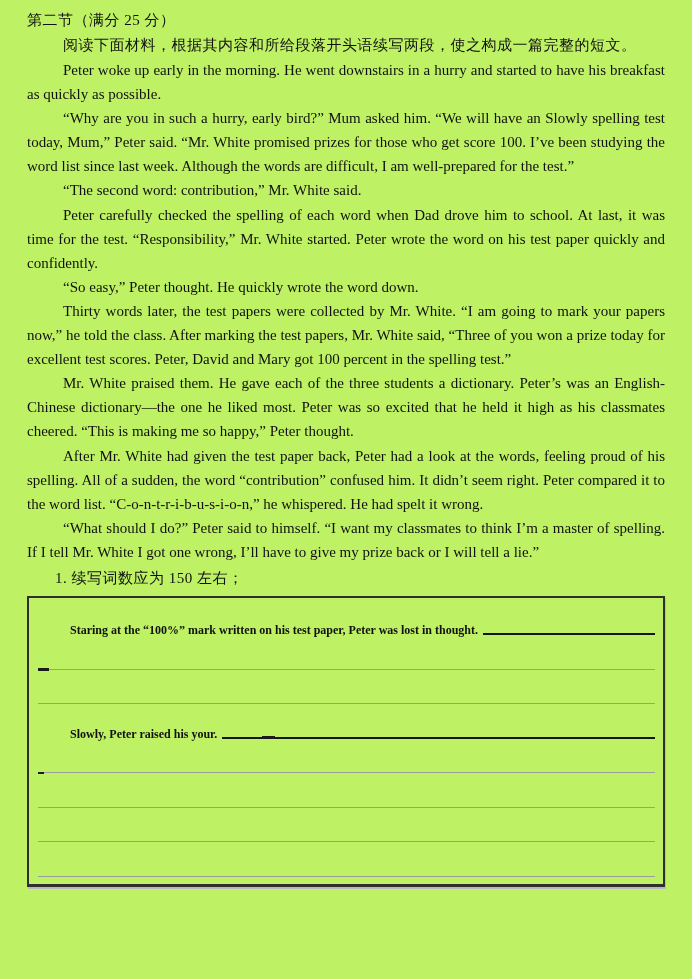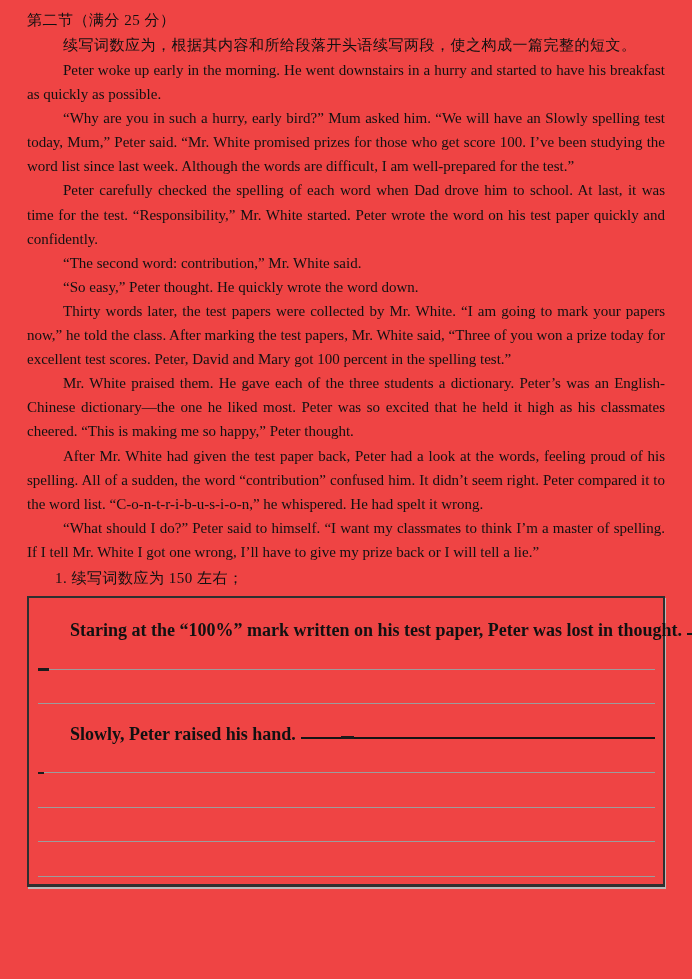--- a/index.html
+++ b/index.html
@@ -2,21 +2,21 @@
 <html><head>
 <meta charset="utf-8">
 <style>
   html, body { margin: 0; padding: 0; background: #fff; }
   .page {
     position: relative;
     width: 692px;
     height: 979px;
     box-sizing: border-box;
     padding: 8px 27px 0 27px;
-    background: #ef4444;
+    background: #bef264;
     font-family: "Liberation Serif", "DejaVu Serif", serif;
     font-size: 15px;
     color: #111111;
     overflow: hidden;
   }
   .section-title {
     line-height: 25px;
     letter-spacing: 0.5px;
   }
   .cn-intro {
@@ -49,21 +49,21 @@
     padding: 10px 8px 0 9px;
     box-sizing: border-box;
   }
   .box-row {
     display: flex;
     align-items: flex-end;
     height: 34.5px;
   }
   .opening {
     font-weight: bold;
-    font-size: 18px;
+    font-size: 12px;
     white-space: nowrap;
     padding-left: 32px;
     line-height: 18px;
     padding-bottom: 3px;
   }
   .fill {
     flex: 1 1 auto;
     min-width: 24px;
     border-bottom: 2px solid #151515;
     margin: 0 0 7px 5px;
@@ -85,26 +85,26 @@
   .mark-small { left: 0; width: 6px; }
   .mark-mid   { left: 40px; width: 13px; }
 </style>
 </head>
 <body>
 
 <div class="page">
 
   <div class="section-title">第二节（满分 25 分）</div>
 
-  <p class="cn-intro">续写词数应为，根据其内容和所给段落开头语续写两段，使之构成一篇完整的短文。</p>
+  <p class="cn-intro">阅读下面材料，根据其内容和所给段落开头语续写两段，使之构成一篇完整的短文。</p>
 
   <p class="para">Peter woke up early in the morning. He went downstairs in a hurry and started to have his breakfast as quickly as possible.</p>
   <p class="para">“Why are you in such a hurry, early bird?” Mum asked him. “We will have an Slowly spelling test today, Mum,” Peter said. “Mr. White promised prizes for those who get score 100. I’ve been studying the word list since last week. Although the words are difficult, I am well-prepared for the test.”</p>
+  <p class="para">“The second word: contribution,” Mr. White said.</p>
   <p class="para">Peter carefully checked the spelling of each word when Dad drove him to school. At last, it was time for the test. “Responsibility,” Mr. White started. Peter wrote the word on his test paper quickly and confidently.</p>
-  <p class="para">“The second word: contribution,” Mr. White said.</p>
   <p class="para">“So easy,” Peter thought. He quickly wrote the word down.</p>
   <p class="para">Thirty words later, the test papers were collected by Mr. White. “I am going to mark your papers now,” he told the class. After marking the test papers, Mr. White said, “Three of you won a prize today for excellent test scores. Peter, David and Mary got 100 percent in the spelling test.”</p>
   <p class="para">Mr. White praised them. He gave each of the three students a dictionary. Peter’s was an English-Chinese dictionary—the one he liked most. Peter was so excited that he held it high as his classmates cheered. “This is making me so happy,” Peter thought.</p>
   <p class="para">After Mr. White had given the test paper back, Peter had a look at the words, feeling proud of his spelling. All of a sudden, the word “contribution” confused him. It didn’t seem right. Peter compared it to the word list. “C-o-n-t-r-i-b-u-s-i-o-n,” he whispered. He had spelt it wrong.</p>
   <p class="para">“What should I do?” Peter said to himself. “I want my classmates to think I’m a master of spelling. If I tell Mr. White I got one wrong, I’ll have to give my prize back or I will tell a lie.”</p>
 
   <div class="notes-list">
     <div class="note-item">1. 续写词数应为 150 左右；</div>
   </div>
 
@@ -115,21 +115,21 @@
     </div>
     <div class="box-row">
       <span class="blank-line">
           <span class="mark mark-start"></span>
         </span>
     </div>
     <div class="box-row">
       <span class="blank-line"></span>
     </div>
     <div class="box-row">
-      <span class="opening">Slowly, Peter raised his hand.</span>
+      <span class="opening">Slowly, Peter raised his your.</span>
       <span class="fill">
           <span class="mark mark-mid"></span>
         </span>
     </div>
     <div class="box-row">
       <span class="blank-line">
           <span class="mark mark-small"></span>
         </span>
     </div>
     <div class="box-row">

